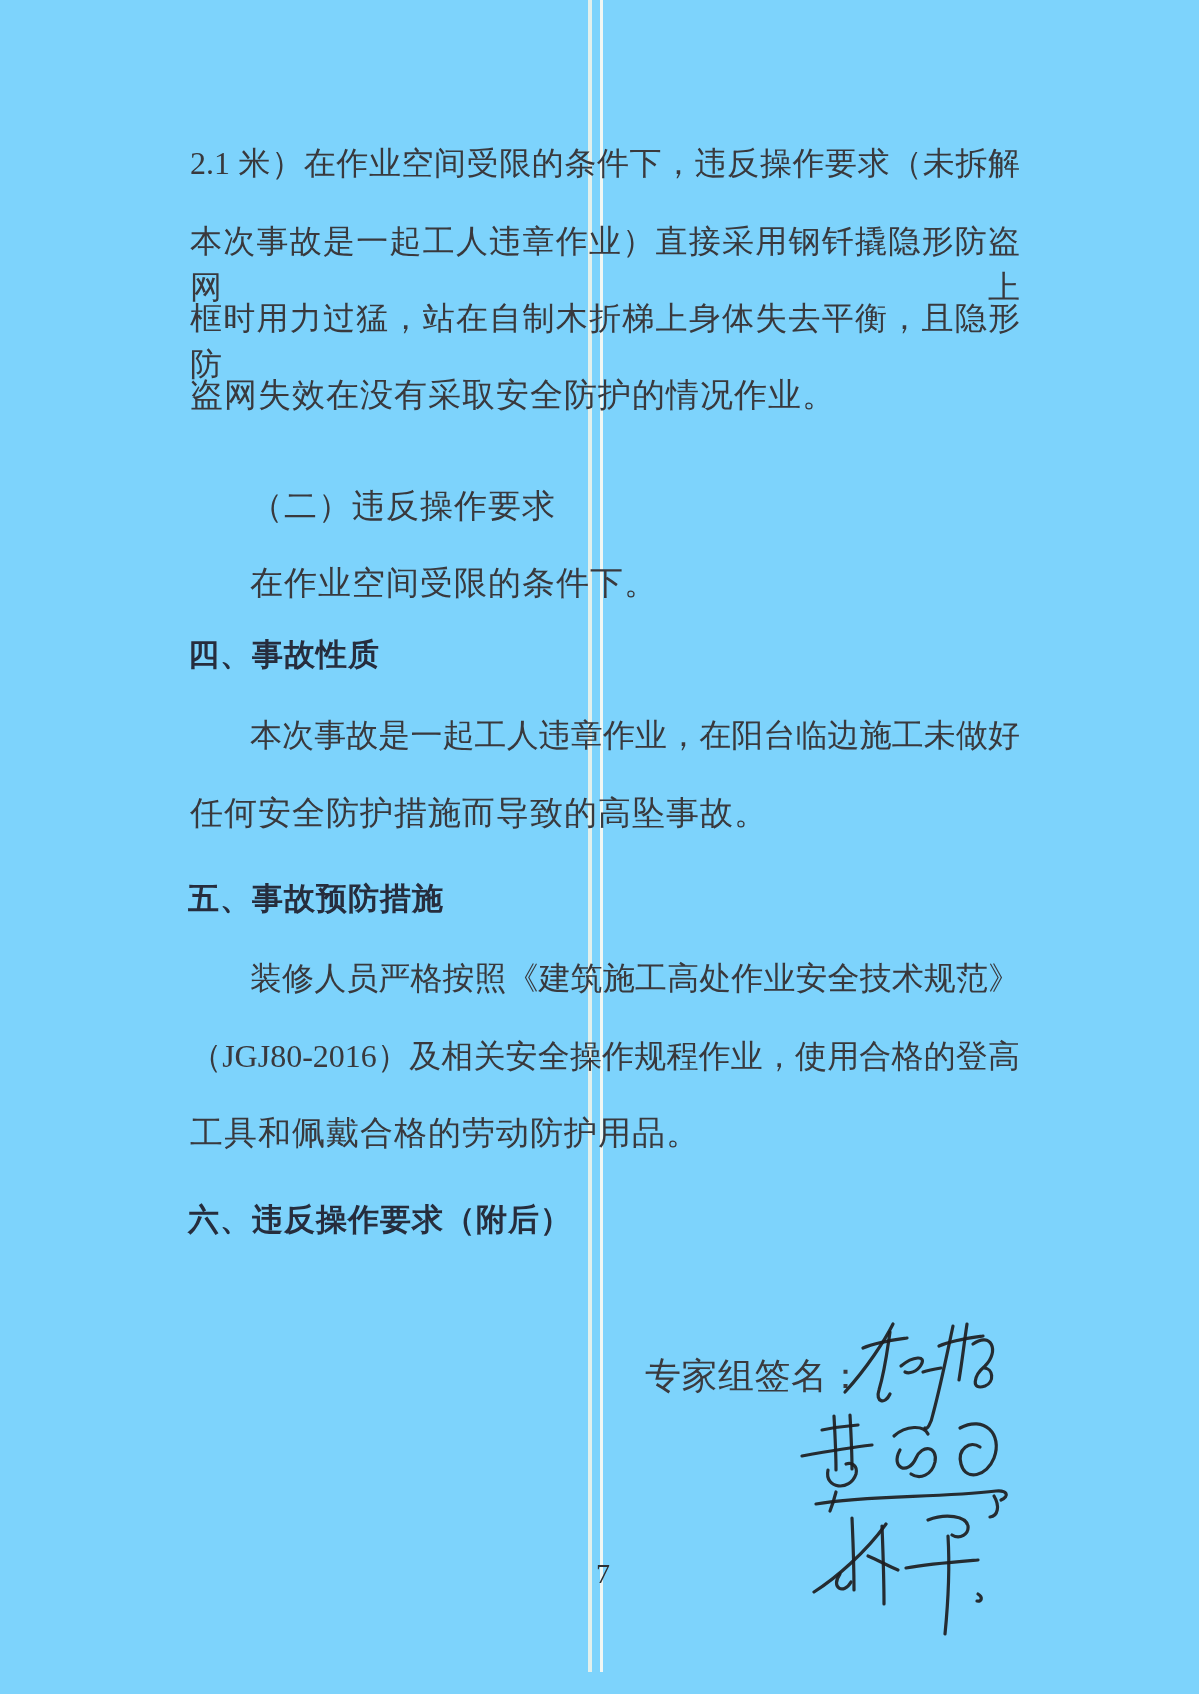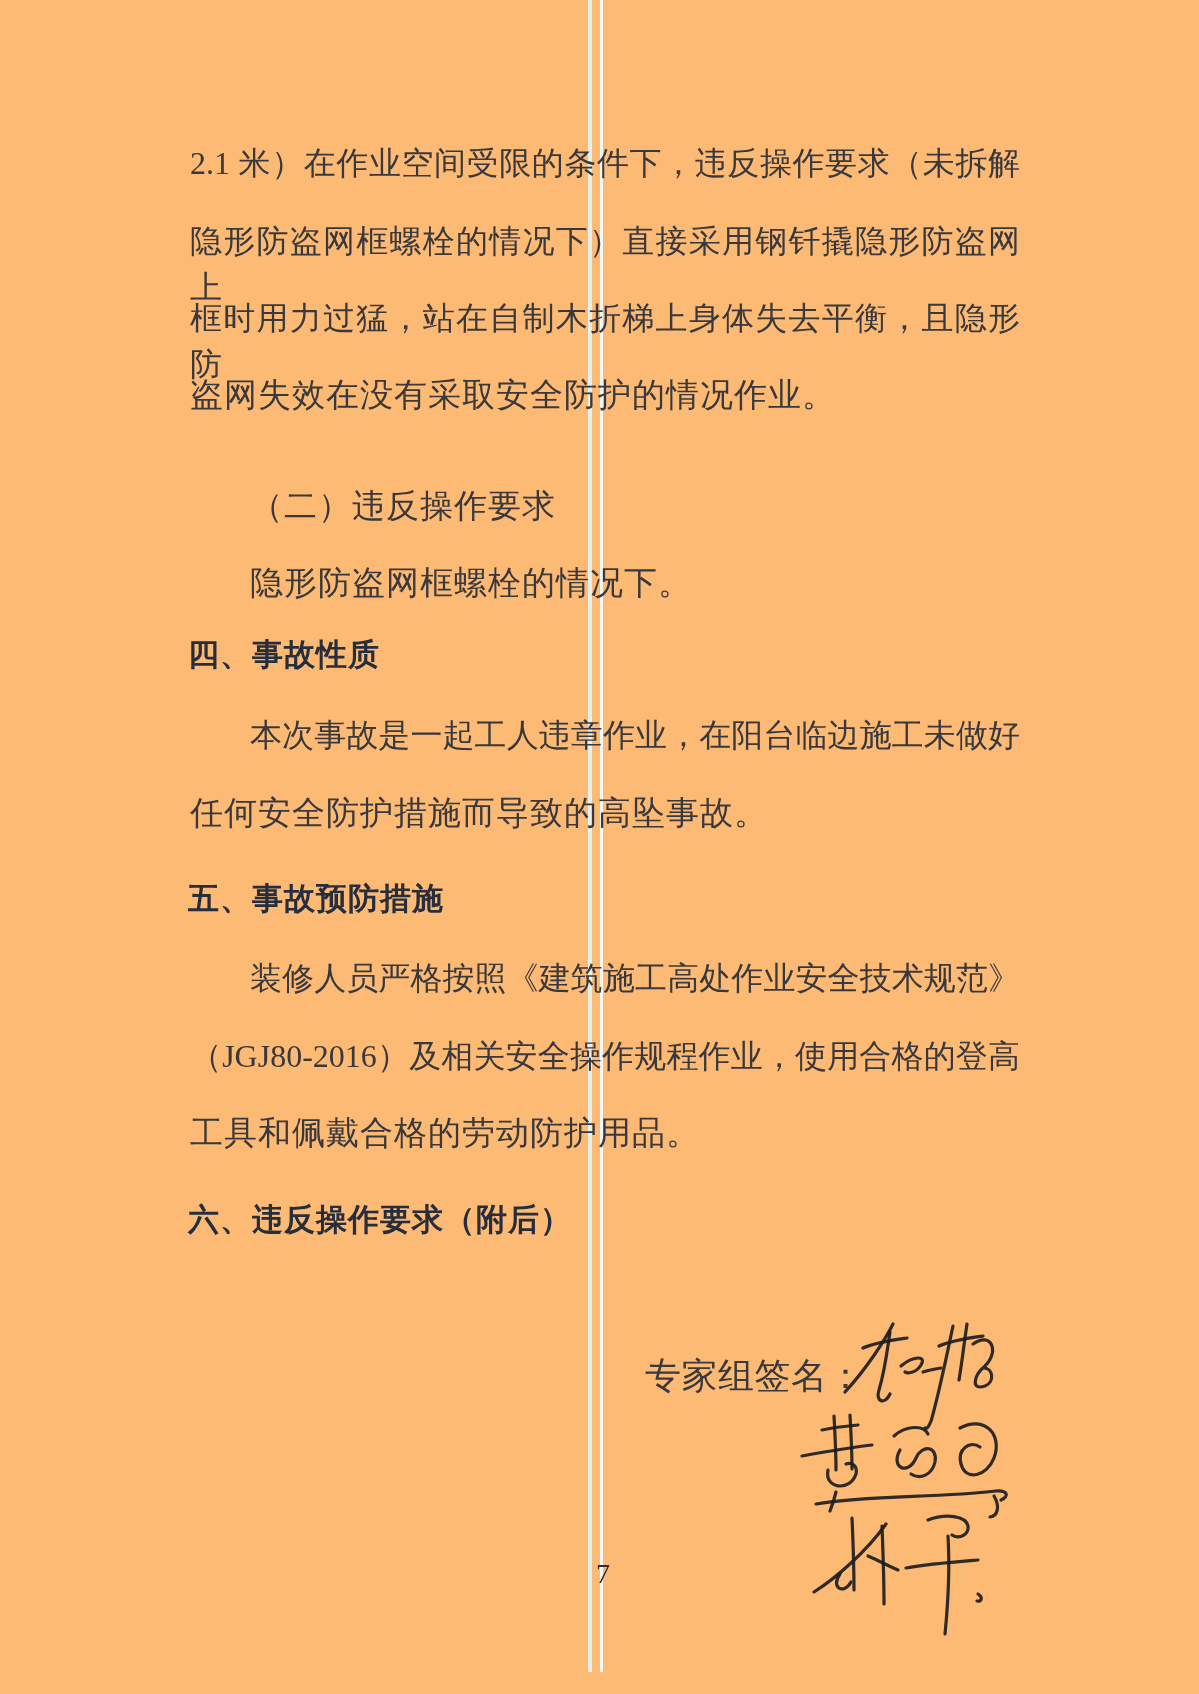--- a/index.html
+++ b/index.html
@@ -1,19 +1,19 @@
 <!DOCTYPE html>
 <html><head>
 <meta charset="utf-8">
 <style>
   html,body{margin:0;padding:0;background:#e9e9e9;}
   #page{
     position:relative;
     width:1199px;height:1694px;
-    background:#fdba74;
+    background:#7dd3fc;
     overflow:hidden;
     font-family:"Liberation Serif","DejaVu Serif",serif;
   }
   
   .fold{position:absolute;top:0;}
   .fold.f1{left:588px;width:4px;height:1672px;background:#e3f0ec;}
   .fold.f2{left:600px;width:3px;height:1672px;background:#f0f7f4;}
 
   .line{
     position:absolute;left:190px;width:830px;
@@ -43,26 +43,26 @@
 </style>
 </head>
 <body>
 
 <div id="page">
 
   <div class="fold f1"></div>
   <div class="fold f2"></div>
 
   <div class="line jfull" style="top:140px">2.1 米）在作业空间受限的条件下，违反操作要求（未拆解</div>
-  <div class="line jfull" style="top:218px">隐形防盗网框螺栓的情况下）直接采用钢钎撬隐形防盗网上</div>
+  <div class="line jfull" style="top:218px">本次事故是一起工人违章作业）直接采用钢钎撬隐形防盗网上</div>
   <div class="line jend" style="top:372px">盗网失效在没有采取安全防护的情况作业。</div>
   <div class="line jfull" style="top:295px">框时用力过猛，站在自制木折梯上身体失去平衡，且隐形防</div>
 
   <div class="line jend indent" style="top:483px">（二）违反操作要求</div>
-  <div class="line jend indent" style="top:560px">隐形防盗网框螺栓的情况下。</div>
+  <div class="line jend indent" style="top:560px">在作业空间受限的条件下。</div>
 
   <div class="heading" style="top:632px">四、事故性质</div>
   <div class="line jfull indent" style="top:712px">本次事故是一起工人违章作业，在阳台临边施工未做好</div>
   <div class="line jend" style="top:790px">任何安全防护措施而导致的高坠事故。</div>
 
   <div class="heading" style="top:876px">五、事故预防措施</div>
   <div class="line jfull indent" style="top:955px">装修人员严格按照《建筑施工高处作业安全技术规范》</div>
   <div class="line jfull" style="top:1033px">（JGJ80-2016）及相关安全操作规程作业，使用合格的登高</div>
   <div class="line jend" style="top:1110px">工具和佩戴合格的劳动防护用品。</div>
 

